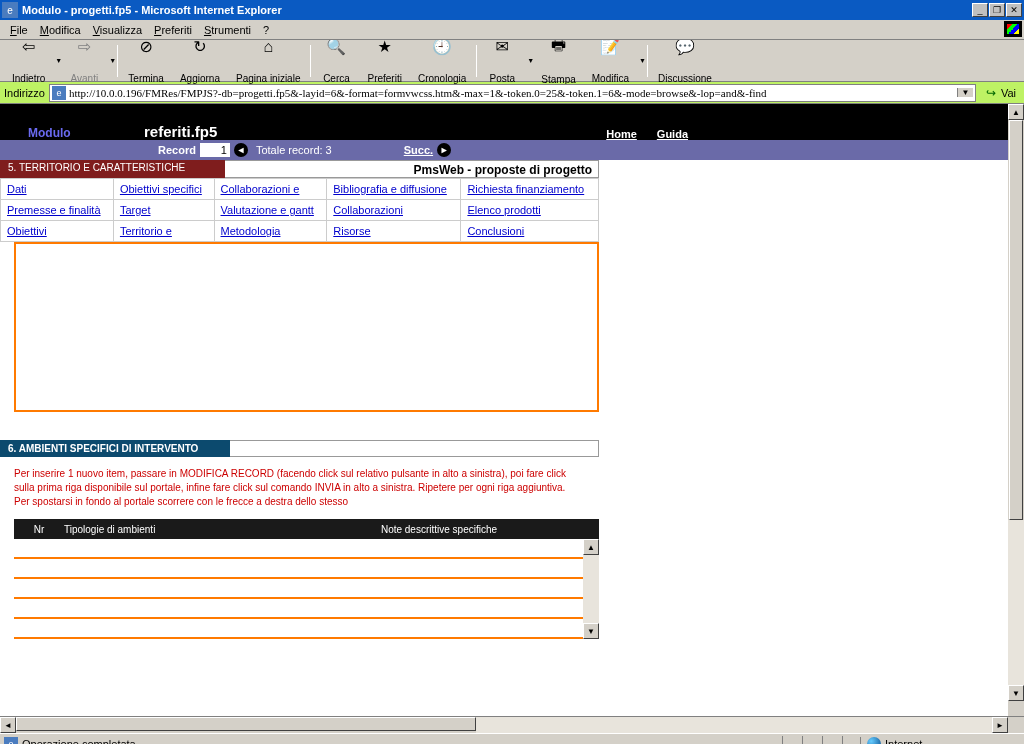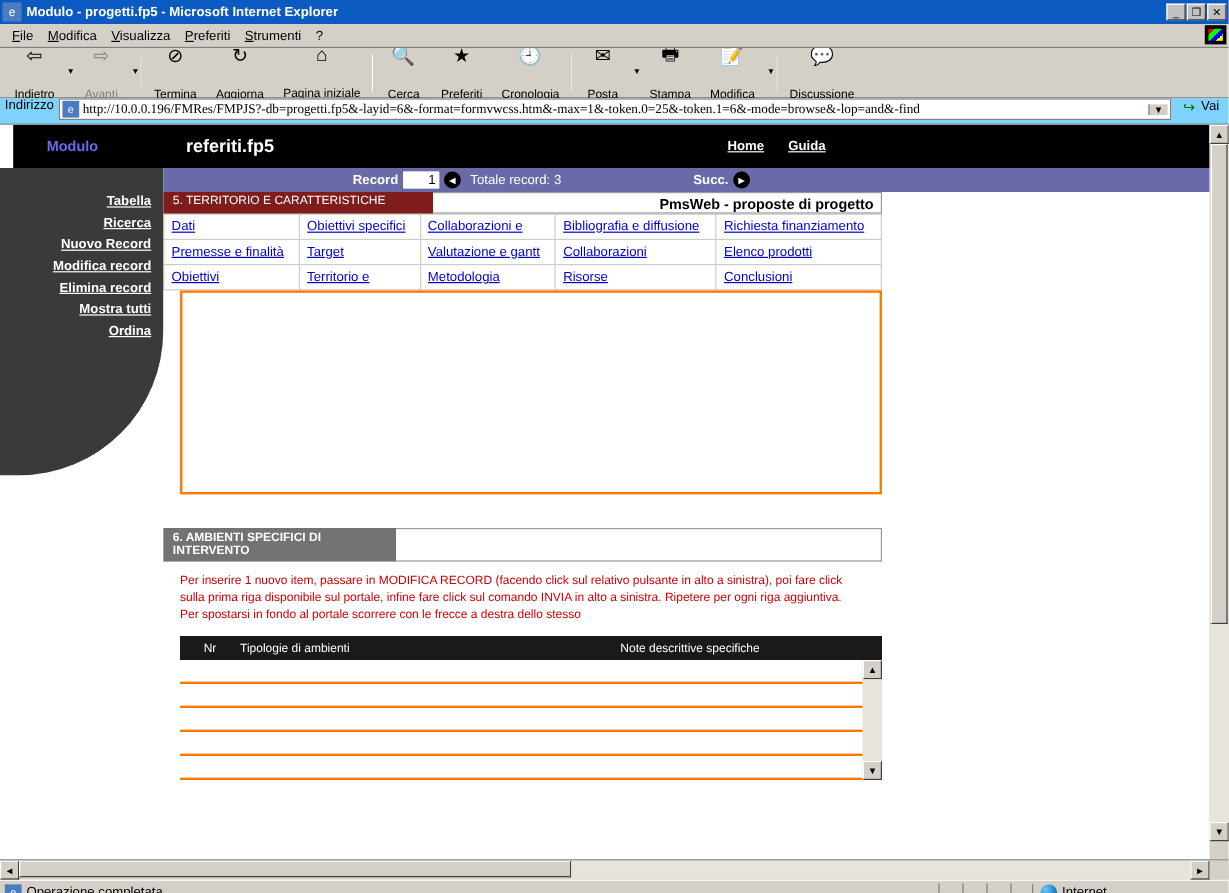--- a/index.html
+++ b/index.html
@@ -22,40 +22,40 @@
 
 .toolbar { background: #d4d0c8; height: 42px; display: flex; align-items: center; border-bottom: 1px solid #808080; padding: 0 4px; }
 .toolbar-btn { display: flex; flex-direction: column; align-items: center; justify-content: center; padding: 2px 8px; height: 38px; cursor: pointer; min-width: 46px; }
 .toolbar-btn.disabled { color: #808080; }
 .toolbar-icon { width: 20px; height: 20px; display: flex; align-items: center; justify-content: center; font-size: 16px; }
 .toolbar-label { font-size: 10px; margin-top: 17px; }
 .toolbar-sep { width: 1px; height: 32px; background: #808080; margin: 0 2px; border-right: 1px solid #fff; }
 .toolbar-dropdown { width: 6px; margin-left: 2px; font-size: 7px; color: #000; }
 
 
-.addressbar { background: #7dd3fc; height: 22px; display: flex; align-items: flex-start; padding: 0 4px; border-bottom: 1px solid #808080; gap: 4px; }
+.addressbar { background: #bef264; height: 22px; display: flex; align-items: center; padding: 0 4px; border-bottom: 1px solid #808080; gap: 4px; }
 .addressbar-label { font-size: 11px; }
 .addressbar-input-wrap { flex: 1; display: flex; align-items: center; background: #fff; border: 1px solid #808080; height: 18px; padding: 0 2px; }
 .addressbar-icon { width: 14px; height: 14px; background: #4a7cbf; margin-right: 3px; display: flex; align-items: center; justify-content: center; color: #fff; font-size: 9px; }
 .addressbar-input { flex: 1; border: none; outline: none; font-size: 11px; font-family: Tahoma; }
 .addressbar-dropdown { width: 16px; text-align: center; cursor: pointer; background: #d4d0c8; border-left: 1px solid #808080; font-size: 8px; }
 .addressbar-go { display: flex; align-items: center; gap: 3px; cursor: pointer; padding: 0 4px; }
 .go-icon { width: 14px; height: 14px; display: flex; align-items: center; justify-content: center; color: #060; font-size: 12px; }
 
 
 .content-wrap { height: 613px; overflow: hidden; position: relative; border-bottom: 1px solid #808080; background: #fff; }
 .content-scroll { position: absolute; right: 0; top: 0; width: 16px; height: 100%; background: #d4d0c8; }
 .scroll-btn { width: 16px; height: 16px; background: #d4d0c8; border: 1px solid #fff; border-right-color: #404040; border-bottom-color: #404040; display: flex; align-items: center; justify-content: center; font-size: 8px; cursor: pointer; }
 .scroll-thumb { width: 14px; margin: 0 auto; background: #d4d0c8; border: 1px solid #fff; border-right-color: #404040; border-bottom-color: #404040; }
 .scroll-track { background: #e8e4dc; }
 
 .content-inner { margin-right: 16px; height: 100%; }
 
 
-.page-header { background: #000; height: 36px; display: flex; align-items: center; color: #fff; margin-left: 11px; }
+.page-header { background: #000; height: 36px; display: flex; align-items: flex-end; color: #fff; }
 .page-header-modulo { width: 136px; padding-left: 28px; color: #6a6af0; font-size: 12px; font-weight: bold; }
 .page-header-title { flex: 1; font-size: 15px; font-weight: bold; padding-left: 8px; }
 .page-header-links { display: flex; gap: 20px; padding-right: 320px; }
 .page-header-links a { color: #fff; text-decoration: underline; font-weight: bold; font-size: 11px; cursor: pointer; }
 
 
 .page-body { display: flex; height: calc(100% - 36px); }
 .sidebar { width: 136px; background: #3a3a3a; position: relative; }
 .sidebar { background: #fff; }
 .sidebar-dark { position: absolute; top: 0; left: 0; width: 136px; height: 256px; background: #3a3a3a; border-bottom-right-radius: 120px; }
@@ -63,40 +63,40 @@
 .sidebar-links a { display: block; color: #fff; font-weight: bold; font-size: 11px; text-decoration: underline; margin-bottom: 6px; cursor: pointer; }
 
 .main { flex: 1; background: #fff; }
 
 
 .recordbar { background: #6a6aa8; height: 20px; display: flex; align-items: center; color: #fff; font-size: 11px; padding: 0 8px; }
 .recordbar-label { font-weight: bold; margin-left: 150px; }
 .recordbar-input { width: 30px; height: 14px; margin-left: 4px; text-align: right; padding-right: 2px; font-size: 11px; border: 1px solid #fff; }
 .recordbar-nav { width: 14px; height: 14px; background: #000; border-radius: 50%; color: #fff; display: inline-flex; align-items: center; justify-content: center; font-size: 9px; margin: 0 4px; cursor: pointer; }
 .recordbar-total { margin-left: 4px; }
-.recordbar-succ { margin-left: 110px; font-weight: bold; }
+.recordbar-succ { margin-left: 72px; font-weight: bold; text-decoration: underline; }
 
 
 .section-header { display: flex; height: 18px; }
 .section-header-left { background: #7f1d1d; color: #fff; padding: 2px 8px; font-size: 10px; font-weight: normal; width: 225px; }
 .section-header-right { flex: 1; background: #fff; text-align: right; padding: 2px 6px; font-weight: bold; font-size: 12px; border: 1px solid #999; border-left: none; max-width: 374px; }
 
 
 .linktable { width: 599px; border-collapse: collapse; }
 .linktable td { border: 1px solid #ccc; padding: 4px 6px; font-size: 11px; }
 .linktable a { color: #0000cc; text-decoration: underline; cursor: pointer; }
 
 
 .desc-label { font-size: 10px; padding: 6px 0 4px 14px; }
 .desc-box { margin-left: 14px; width: 585px; height: 170px; border: 2px solid #ff7a00; background: #fff; }
 
 
 .section6 { margin-top: 28px; }
 .section6-header { display: flex; width: 599px; }
-.section6-header-left { background: #737373; color: #fff; padding: 3px 8px; font-size: 10px; font-weight: bold; width: 194px; }
+.section6-header-left { background: #0c4a6e; color: #fff; padding: 3px 8px; font-size: 10px; font-weight: bold; width: 230px; }
 .section6-header-right { flex: 1; border: 1px solid #999; border-left: none; }
 .section6-note { color: #c00; font-size: 10px; padding: 10px 14px; width: 585px; line-height: 1.4; }
 
 
 .table6-wrap { margin-left: 14px; width: 585px; position: relative; }
 .table6-head { background: #1a1a1a; color: #fff; display: flex; height: 20px; align-items: center; font-size: 10px; }
 .table6-head-nr { width: 50px; text-align: center; }
 .table6-head-tip { width: 215px; }
 .table6-head-note { flex: 1; text-align: center; }
 .table6-body { position: relative; }
@@ -222,32 +222,20 @@
       <div class="page-header-modulo">Modulo</div>
       <div class="page-header-title">referiti.fp5</div>
       <div class="page-header-links">
         <a>Home</a>
         <a>Guida</a>
       </div>
     </div>
 
     <div class="page-body">
 
-      <div class="sidebar">
-        <div class="sidebar-dark"></div>
-        <div class="sidebar-links">
-          <a>Tabella</a>
-          <a>Ricerca</a>
-          <a>Nuovo Record</a>
-          <a>Modifica record</a>
-          <a>Elimina record</a>
-          <a>Mostra tutti</a>
-          <a>Ordina</a>
-        </div>
-      </div>
 
       <div class="main">
 
         <div class="recordbar">
           <span class="recordbar-label">Record</span>
           <input class="recordbar-input" value="1" style="">
           <span class="recordbar-nav">◄</span>
           <span class="recordbar-total">Totale record: 3</span>
           <span class="recordbar-succ">Succ.</span>
           <span class="recordbar-nav">►</span>

